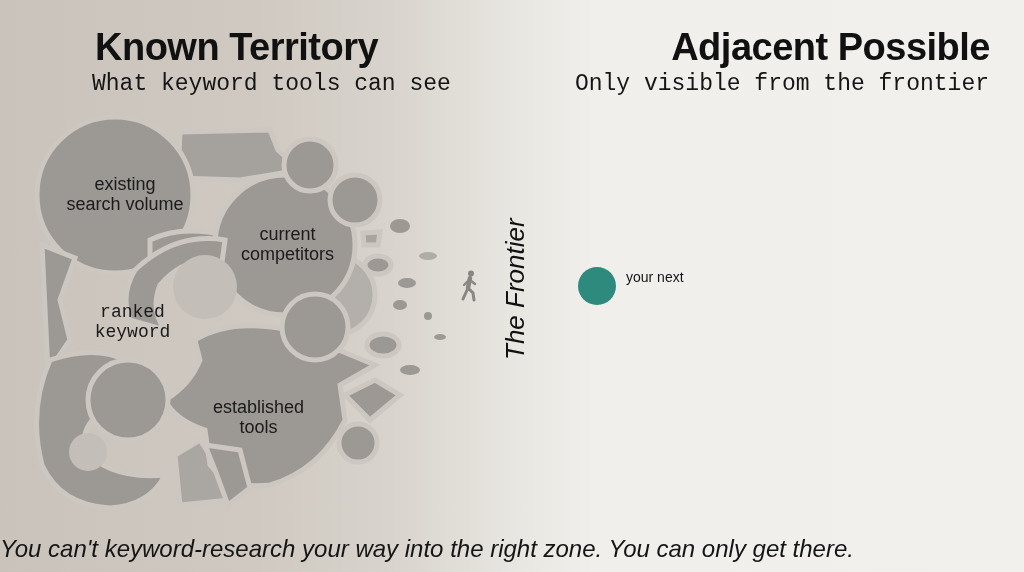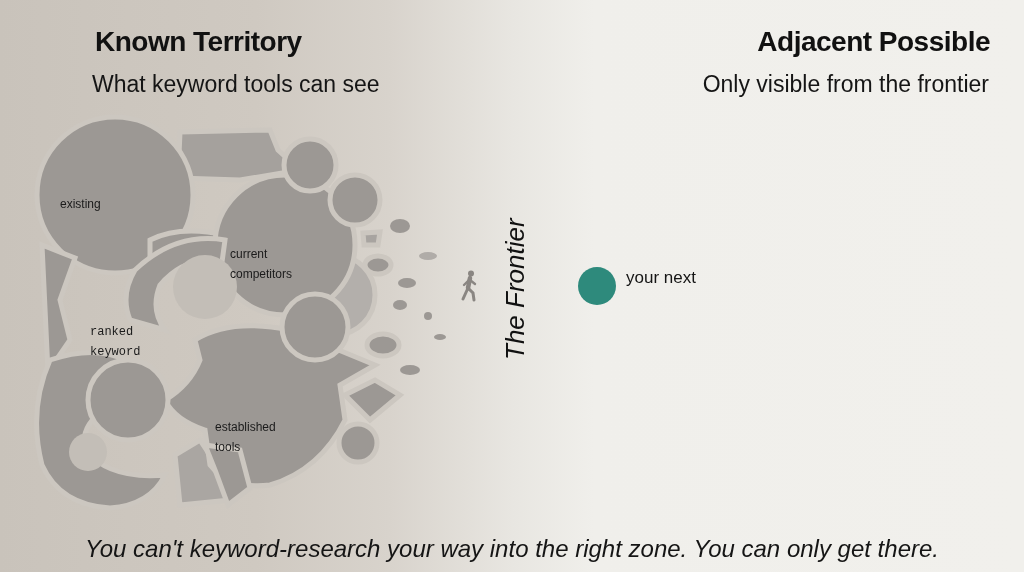--- a/index.html
+++ b/index.html
@@ -1,33 +1,33 @@
 <!DOCTYPE html>
 <html><head>
 <meta charset="utf-8">
 <style>
   html, body { margin:0; padding:0; }
   body {
     width:1024px; height:572px; overflow:hidden; position:relative;
     font-family:"Liberation Sans", sans-serif;
     background: linear-gradient(90deg, #c9c3bb 0%, #cfc9c1 25%, #d8d3cc 38%, #e8e6e1 50%, #f0efeb 58%, #f1f0ec 100%);
   }
-  .title { position:absolute; font-weight:700; color:#111; font-size:28px; letter-spacing:-0.5px; }
-  .subtitle { position:absolute; color:#151515; font-size:23px; }
+  .title { position:absolute; font-weight:700; color:#111; font-size:38px; letter-spacing:-0.5px; }
+  .subtitle { position:absolute; color:#151515; font-size:23px;font-family:Liberation Mono, monospace; }
   #kt-title { left:95px; top:26px; }
   #kt-sub { left:92px; top:71px; }
   #ap-title { right:34px; top:26px; text-align:left; }
   #ap-sub { right:35px; top:71px; text-align:center; }
   svg.blobs { position:absolute; left:0; top:0; }
-  .blob-label { position:absolute; color:#1b1b1b; font-size:12px; line-height:20px;margin-top:20px; }
+  .blob-label { position:absolute; text-align:center; color:#1b1b1b; font-size:18px; line-height:20px; }
   .frontier { position:absolute; left:500px; top:360px; transform-origin:0 0; transform:rotate(-90deg); font-style:italic; font-size:26px; color:#111; white-space:nowrap; }
   .walker { position:absolute; left:459px; top:270px; }
   .dot { position:absolute; left:578px; top:267px; width:38px; height:38px; border-radius:50%; background:#2e8a7c; }
-  .dot-label { position:absolute; left:626px; top:267px; font-size:17px; line-height:21px; color:#151515; }
-  .footer { position:absolute; left:0; width:1024px; top:535px; text-align:center; font-style:italic; font-size:24px; color:#151515; }
+  .dot-label { position:absolute; left:626px; top:267px; font-size:14px; line-height:21px; color:#151515; }
+  .footer { position:absolute; left:0; width:1024px; top:535px; font-style:italic; font-size:24px; color:#151515; }
 </style>
 </head>
 <body>
 
 <div class="title" id="kt-title">Known Territory</div>
 <div class="subtitle" id="kt-sub">What keyword tools can see</div>
 <div class="title" id="ap-title">Adjacent Possible</div>
 <div class="subtitle" id="ap-sub">Only visible from the frontier</div>
 
 <svg class="blobs" width="460" height="520" viewBox="0 0 460 520">
@@ -69,30 +69,31 @@
     <circle cx="428" cy="316" r="4" stroke="none"></circle>
     <ellipse cx="440" cy="337" rx="6" ry="3" stroke="none"></ellipse>
   </g>
 
   <circle cx="205" cy="287" r="32" fill="#c3beb7"></circle>
   <circle cx="88" cy="452" r="19" fill="#c3beb7"></circle>
 </svg>
 
 <div class="blob-label" style="left:60px;top:174px;width:130px;">
   <div>existing</div>
+  <div>search volume</div>
 </div>
 <div class="blob-label" style="left:230px;top:224px;width:115px;">
   <div>current</div>
   <div>competitors</div>
 </div>
 <div class="blob-label" style="left:90px;top:302px;width:85px;font-family:Liberation Mono, monospace;">
   <div>ranked</div>
   <div>keyword</div>
 </div>
-<div class="blob-label" style="left:215px;top:397px;width:115px;">
+<div class="blob-label" style="left:201px;top:397px;width:115px;">
   <div>established</div>
   <div>tools</div>
 </div>
 
 <svg class="walker" width="22" height="32" viewBox="0 0 22 32">
   <g fill="#8a8682" stroke="#8a8682" stroke-linecap="round">
     <circle cx="12" cy="3.5" r="3" stroke="none"></circle>
     <path d="M11 8 L9 18" stroke-width="4.5" fill="none"></path>
     <path d="M9 18 L4 29 M9 18 L14 23 L15 30" stroke-width="3" fill="none"></path>
     <path d="M10 10 L5 15 M11 10 L16 14" stroke-width="2.4" fill="none"></path>

